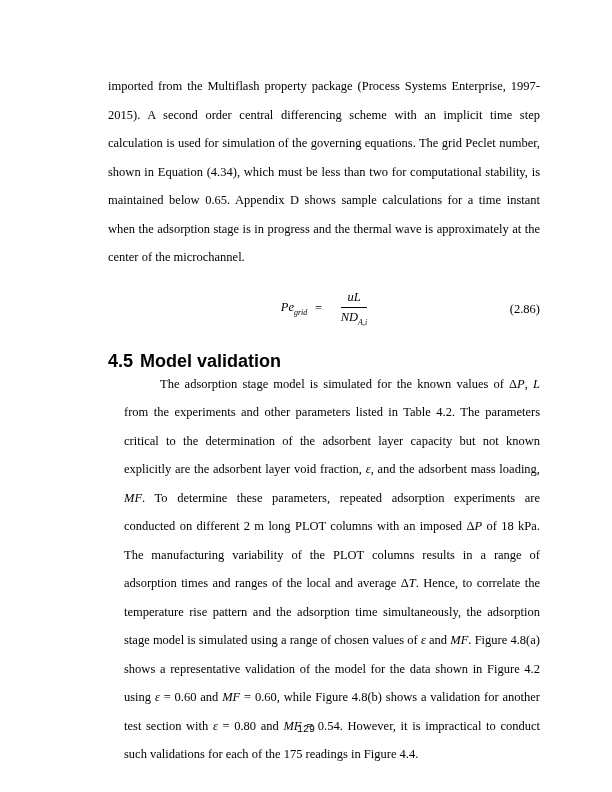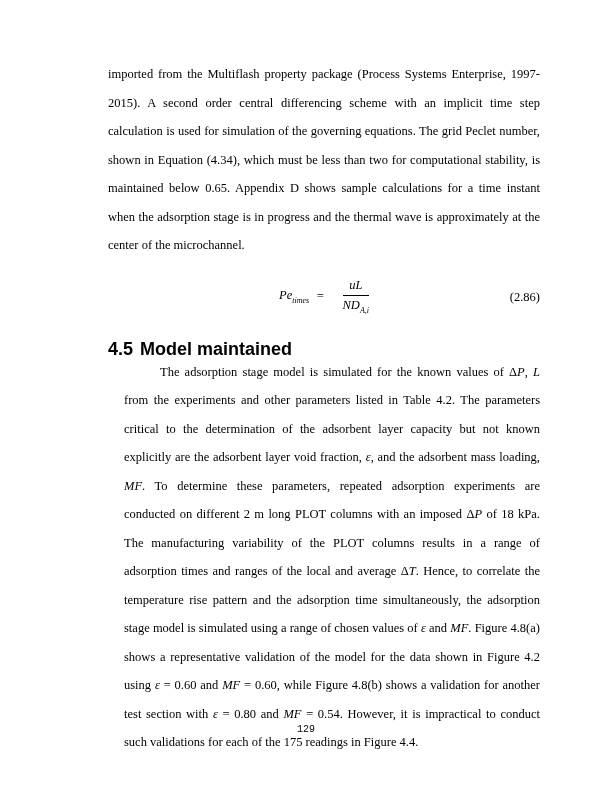--- a/index.html
+++ b/index.html
@@ -12,21 +12,21 @@
     width: 612px;
     height: 792px;
     background: #ffffff;
     color: #000000;
     font-family: "Liberation Serif", "DejaVu Serif", serif;
     overflow: hidden;
   }
   .text-block {
     position: absolute;
     left: 108px;
-    top: 60px;
+    top: 72px;
     width: 432px;
   }
   p.body-par {
     margin: 0;
     font-size: 12.5px;
     line-height: 28.5px;
     text-align: justify;
   }
   p.indent-first {
     text-indent: 36px;
@@ -103,33 +103,33 @@
 <body>
 
 <div class="page">
 
   <div class="text-block">
 
     <p class="body-par"><span>imported from the Multiflash property package (Process Systems Enterprise, 1997-2015). A second order central differencing scheme with an implicit time step calculation is used for simulation of the governing equations. The grid Peclet number, shown in Equation (4.34), which must be less than two for computational stability, is maintained below 0.65. Appendix D shows sample calculations for a time instant when the adsorption stage is in progress and the thermal wave is approximately at the center of the microchannel.</span></p>
 
     <div class="equation-row">
       <span class="eq-body it">
-        <span class="eq-lhs"><span>Pe</span><sub>times</sub></span>
+        <span class="eq-lhs"><span>Pe</span><sub>grid</sub></span>
         <span class="eq-eq">=</span>
         <span class="frac">
           <span class="num">uL</span>
           <span class="den"><span>ND</span><sub>A,i</sub></span>
         </span>
       </span>
       <span class="eq-number">(2.86)</span>
     </div>
 
     <h2 class="section-heading">
       <span class="sec-num">4.5</span>
-      <span class="sec-title">Model maintained</span>
+      <span class="sec-title">Model validation</span>
     </h2>
 
     <p class="body-par indent-first para-after-heading"><span>The adsorption stage model is simulated for the known values of Δ</span><span class="it">P</span><span>, </span><span class="it">L</span><span> from the experiments and other parameters listed in Table 4.2. The parameters critical to the determination of the adsorbent layer capacity but not known explicitly are the adsorbent layer void fraction, </span><span class="it">ε</span><span>, and the adsorbent mass loading, </span><span class="it">MF</span><span>. To determine these parameters, repeated adsorption experiments are conducted on different 2 m long PLOT columns with an imposed Δ</span><span class="it">P</span><span> of 18 kPa. The manufacturing variability of the PLOT columns results in a range of adsorption times and ranges of the local and average Δ</span><span class="it">T</span><span>. Hence, to correlate the temperature rise pattern and the adsorption time simultaneously, the adsorption stage model is simulated using a range of chosen values of </span><span class="it">ε</span><span> and </span><span class="it">MF</span><span>. Figure 4.8(a) shows a representative validation of the model for the data shown in Figure 4.2 using </span><span class="it">ε</span><span> = 0.60 and </span><span class="it">MF</span><span> = 0.60, while Figure 4.8(b) shows a validation for another test section with </span><span class="it">ε</span><span> = 0.80 and </span><span class="it">MF</span><span> = 0.54. However, it is impractical to conduct such validations for each of the 175 readings in Figure 4.4.</span></p>
 
   </div>
 
   <div class="page-number">129</div>
 
 </div>
 

